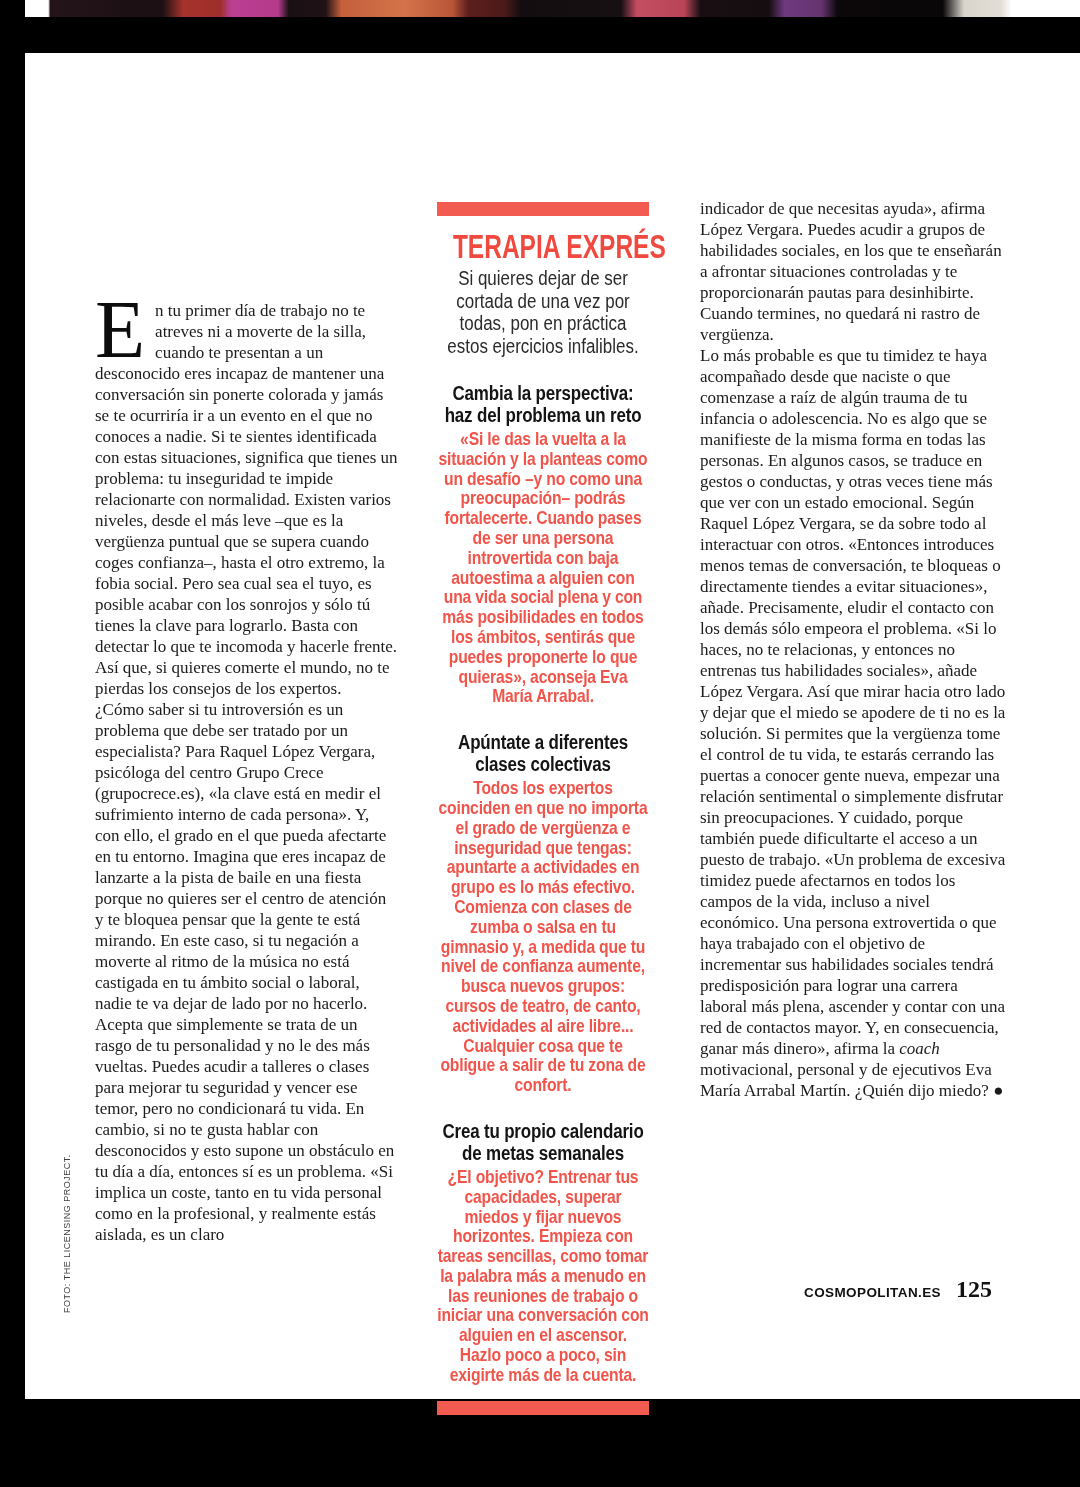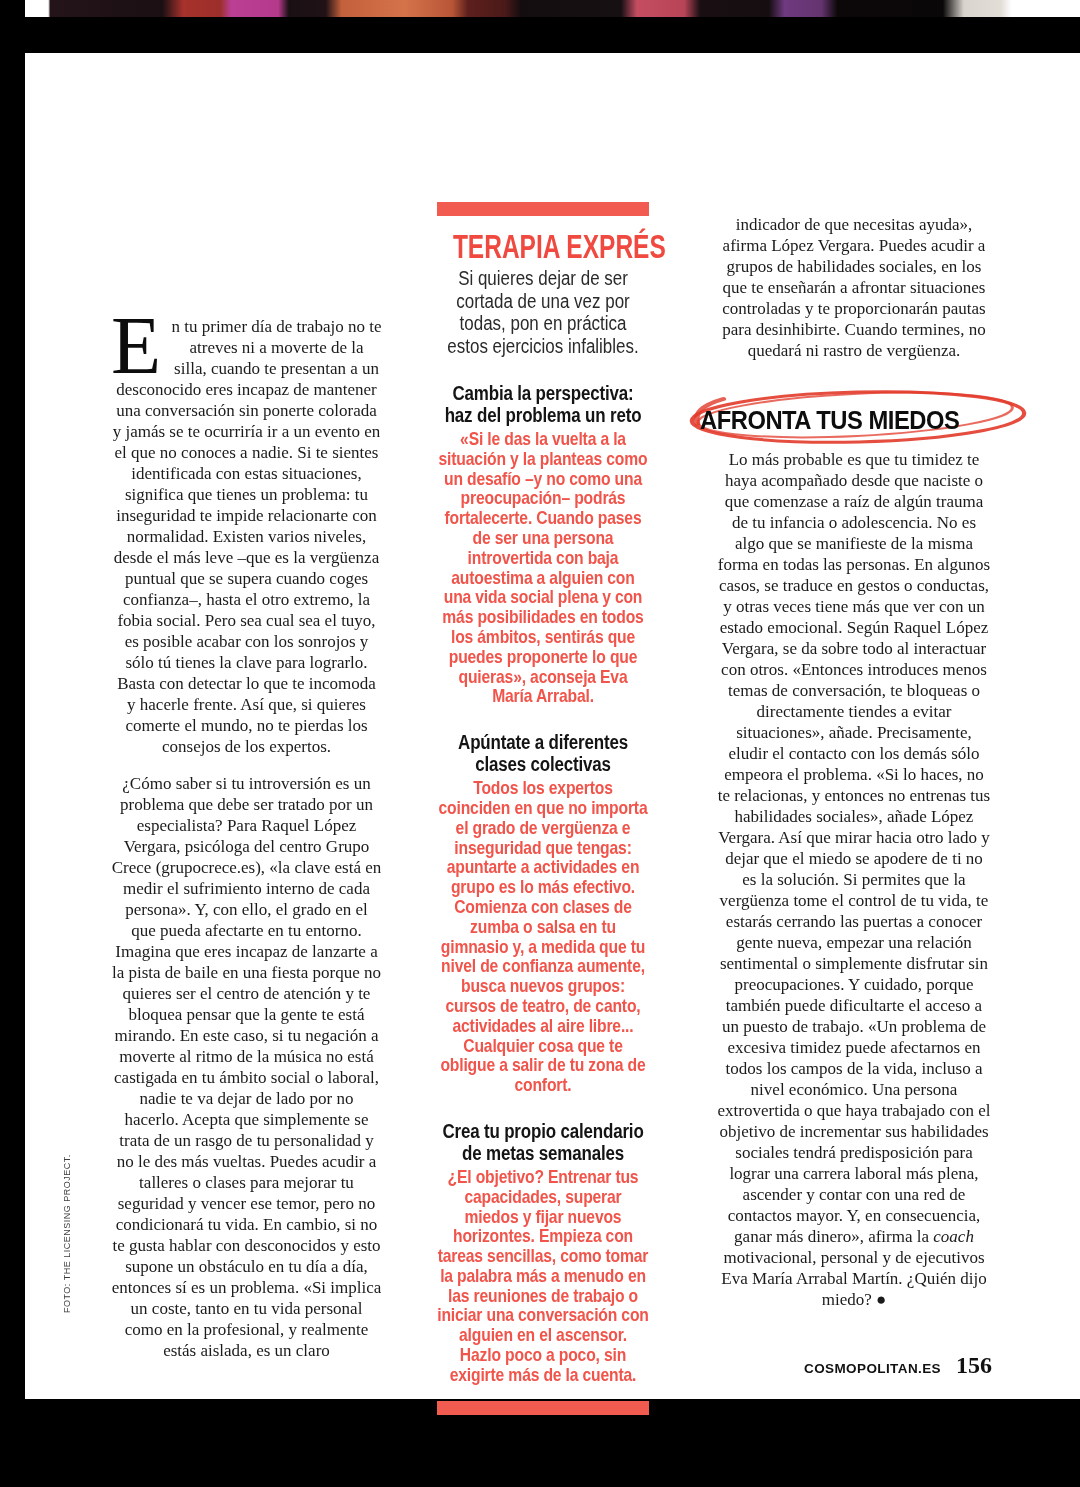--- a/index.html
+++ b/index.html
@@ -28,21 +28,21 @@
       #d9d4cc 89%,#e2ddd6 92.5%,
       #ffffff 93.5%,#ffffff 100%);
   }
   .band-top{position:absolute;left:0;right:0;top:17px;height:36px;background:#000;}
   .band-bottom{position:absolute;left:0;right:0;bottom:0;height:88px;background:#000;}
 
   
   .col{position:absolute;}
   .col-left{left:95px;top:300px;width:303px;}
   .col-right{left:700px;top:198px;width:308px;}
-  .body-serif{font-size:17px;line-height:21px;margin:16px;text-align:center;color:#1b1b1b;}
+  .body-serif{font-size:17px;line-height:21px;margin:0;text-align:left;color:#1b1b1b;}
   .dropcap{
     float:left;font-family:"Liberation Serif",serif;font-weight:400;
     font-size:82px;line-height:56px;padding:2px 10px 0 0;color:#0d0d0d;
   }
 
   
   .hwrap{position:relative;margin:26px 0 12px 0;}
   .hwrap.mt-lg{margin-top:46px;}
   .scribble{position:absolute;left:-14px;top:-19px;width:calc(100% + 36px);height:58px;pointer-events:none;}
   .sec-head{
@@ -70,21 +70,21 @@
     margin:25px 0 0 0;font-weight:700;font-size:20px;line-height:22px;
     letter-spacing:-0.2px;color:#141414;
   }
   .tip-body{
     margin:3px 0 0 0;font-weight:700;font-size:18.5px;line-height:19.8px;
     letter-spacing:-0.2px;color:#f0544a;
   }
 
   
   .footer{
-    position:absolute;right:88px;top:1352px;display:flex;align-items:baseline;gap:15px;
+    position:absolute;right:88px;top:1276px;display:flex;align-items:baseline;gap:15px;
     font-family:"Liberation Sans",sans-serif;
   }
   .site{font-weight:700;font-size:13.5px;letter-spacing:.4px;color:#111;}
   .pagenum{font-family:"Liberation Serif",serif;font-weight:700;font-size:24px;color:#111;}
   .credit{
     position:absolute;left:62px;top:1313px;transform:rotate(-90deg);transform-origin:0 0;
     white-space:nowrap;font-family:"Liberation Sans",sans-serif;
     font-size:9px;letter-spacing:.5px;color:#3d3d3d;
   }
   em{}
@@ -118,31 +118,23 @@
 
     <h3 class="tip-head">Crea tu propio calendario de metas semanales</h3>
     <p class="tip-body">¿El objetivo? Entrenar tus capacidades, superar miedos y fijar nuevos horizontes. Empieza con tareas sencillas, como tomar la palabra más a menudo en las reuniones de trabajo o iniciar una conversación con alguien en el ascensor. Hazlo poco a poco, sin exigirte más de la cuenta.</p>
 
     <div class="redbar bottom"></div>
   </div>
 
   <div class="col col-right">
     <p class="body-serif">indicador de que necesitas ayuda», afirma López Vergara. Puedes acudir a grupos de habilidades sociales, en los que te enseñarán a afrontar situaciones controladas y te proporcionarán pautas para desinhibirte. Cuando termines, no quedará ni rastro de vergüenza.</p>
 
-    <div class="hwrap mt-lg">
-      <svg class="scribble" viewBox="0 0 240 58" preserveAspectRatio="none">
-        <ellipse cx="120" cy="29" rx="116" ry="25" fill="none" stroke="#e23a2a" stroke-width="3" opacity="0.9" transform="rotate(-2 120 29)"></ellipse>
-        <ellipse cx="118" cy="27" rx="110" ry="21" fill="none" stroke="#e23a2a" stroke-width="2" opacity="0.75" transform="rotate(-4 118 27)"></ellipse>
-        <path d="M8 36 q -4 -16 18 -25" fill="none" stroke="#e23a2a" stroke-width="4" opacity="0.8" stroke-linecap="round"></path>
-      </svg>
-      <h2 class="sec-head">AFRONTA TUS MIEDOS</h2>
-    </div>
     <p class="body-serif"><span>Lo más probable es que tu timidez te haya acompañado desde que naciste o que comenzase a raíz de algún trauma de tu infancia o adolescencia. No es algo que se manifieste de la misma forma en todas las personas. En algunos casos, se traduce en gestos o conductas, y otras veces tiene más que ver con un estado emocional. Según Raquel López Vergara, se da sobre todo al interactuar con otros. «Entonces introduces menos temas de conversación, te bloqueas o directamente tiendes a evitar situaciones», añade. Precisamente, eludir el contacto con los demás sólo empeora el problema. «Si lo haces, no te relacionas, y entonces no entrenas tus habilidades sociales», añade López Vergara. Así que mirar hacia otro lado y dejar que el miedo se apodere de ti no es la solución. Si permites que la vergüenza tome el control de tu vida, te estarás cerrando las puertas a conocer gente nueva, empezar una relación sentimental o simplemente disfrutar sin preocupaciones. Y cuidado, porque también puede dificultarte el acceso a un puesto de trabajo. «Un problema de excesiva timidez puede afectarnos en todos los campos de la vida, incluso a nivel económico. Una persona extrovertida o que haya trabajado con el objetivo de incrementar sus habilidades sociales tendrá predisposición para lograr una carrera laboral más plena, ascender y contar con una red de contactos mayor. Y, en consecuencia, ganar más dinero», afirma la </span><em>coach</em><span> motivacional, personal y de ejecutivos Eva María Arrabal Martín. ¿Quién dijo miedo? ●</span></p>
   </div>
 
   <div class="footer">
     <span class="site">COSMOPOLITAN.ES</span>
-    <span class="pagenum">156</span>
+    <span class="pagenum">125</span>
   </div>
 
   <div class="credit">FOTO: THE LICENSING PROJECT.</div>
 
 </div>
 
 </body></html>

